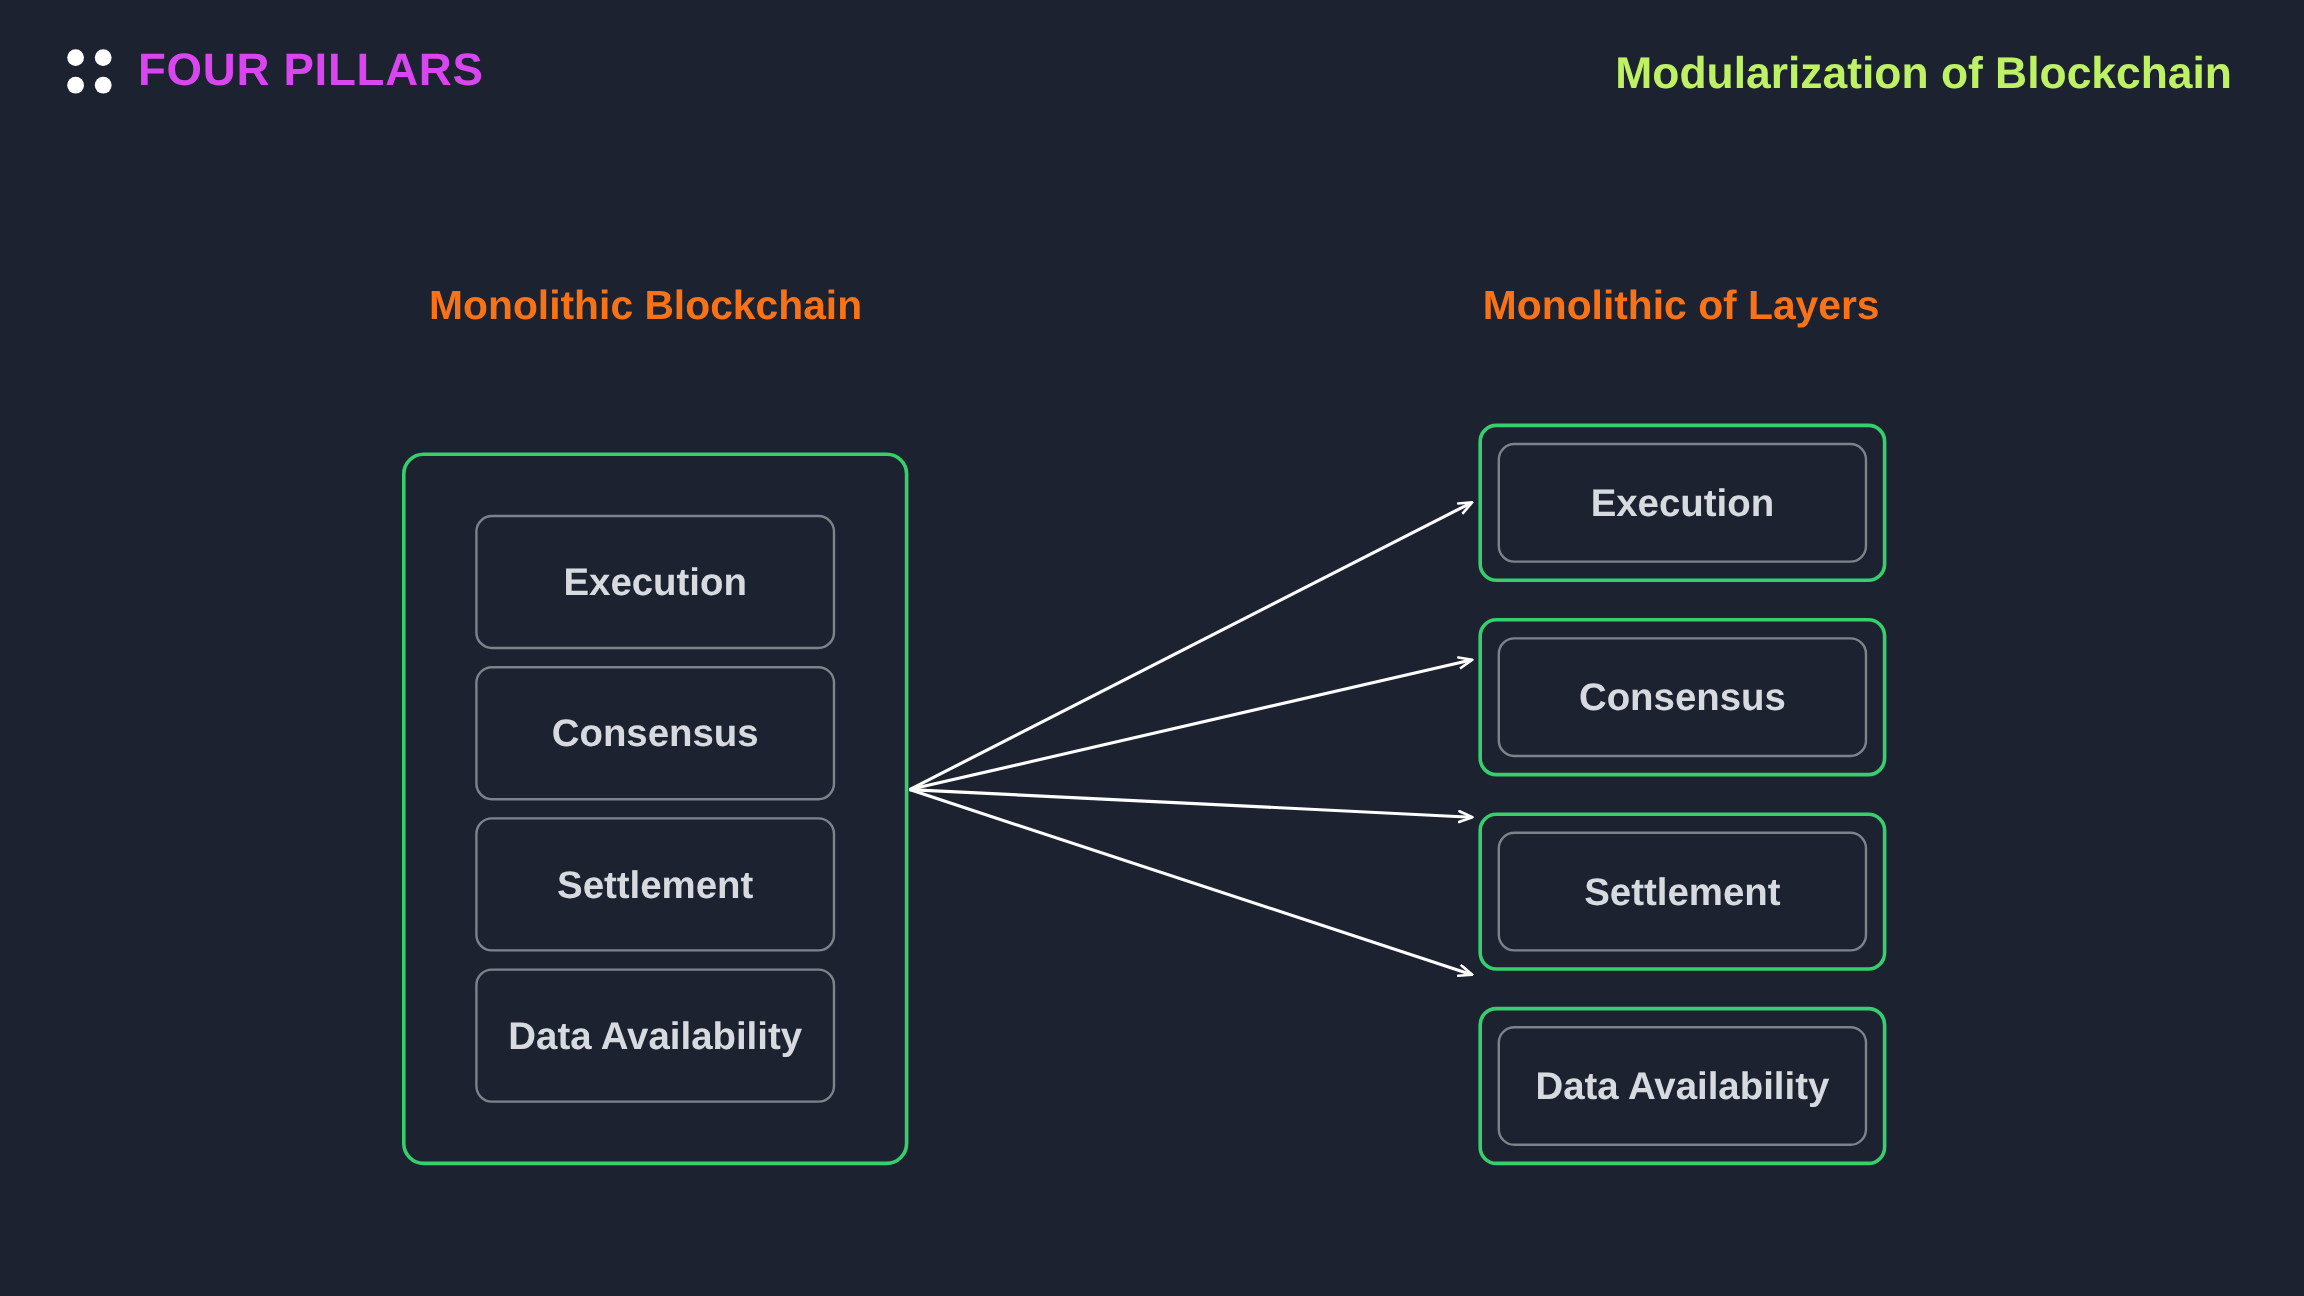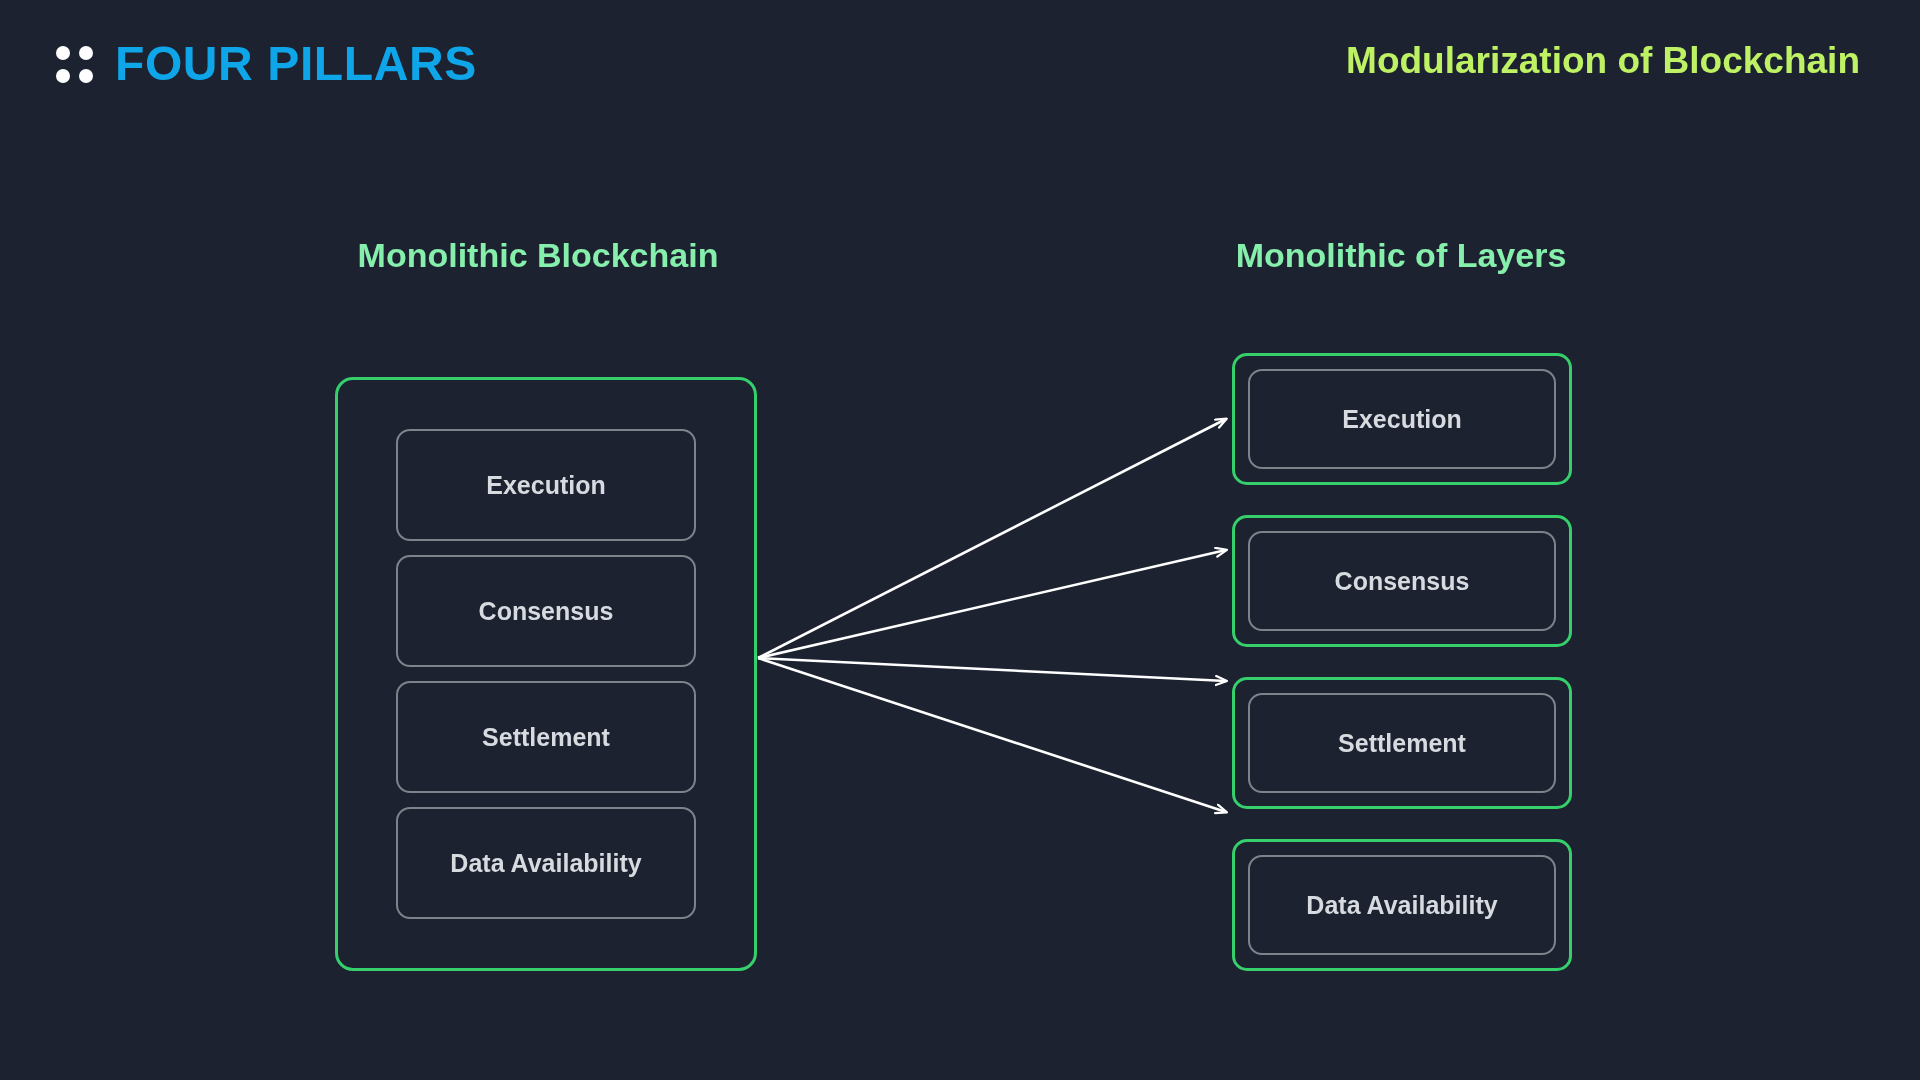--- a/index.html
+++ b/index.html
@@ -31,42 +31,42 @@
     gap: 9px;
   }
   #brand-dots i {
     display: block;
     width: 14px;
     height: 14px;
     border-radius: 50%;
     background: #ffffff;
   }
   #brand-name {
-    color: #0ea5e9;
-    font-size: 48px;
+    color: #d946ef;
+    font-size: 38px;
     font-weight: bold;
     letter-spacing: 0.6px;
     line-height: 1;
     white-space: nowrap;
   }
   #deck-title {
     position: absolute;
     right: 60px;
     top: 42px;
     color: #bef264;
     font-size: 37px;
     font-weight: bold;
     line-height: 1;
     white-space: nowrap;
   }
 
   
   .col-heading {
     position: absolute;
-    color: #86efac;
+    color: #f97316;
     font-size: 34px;
     font-weight: bold;
     line-height: 1;
     white-space: nowrap;
     text-align: center;
   }
   #heading-left  { left: 313px; top: 238px; width: 450px; }
   #heading-right { left: 1176px; top: 238px; width: 450px; }
 
   
@@ -95,21 +95,21 @@
     box-sizing: border-box;
     border: 2.5px solid #7e838b;
     border-radius: 14px;
     background: transparent;
     display: flex;
     align-items: center;
     justify-content: center;
   }
   .layer-label {
     color: #d7dbe0;
-    font-size: 25px;
+    font-size: 32px;
     font-weight: bold;
     line-height: 1;
     white-space: nowrap;
   }
 
   
   #decoupled {
     position: absolute;
     left: 1232px;
     top: 353px;

